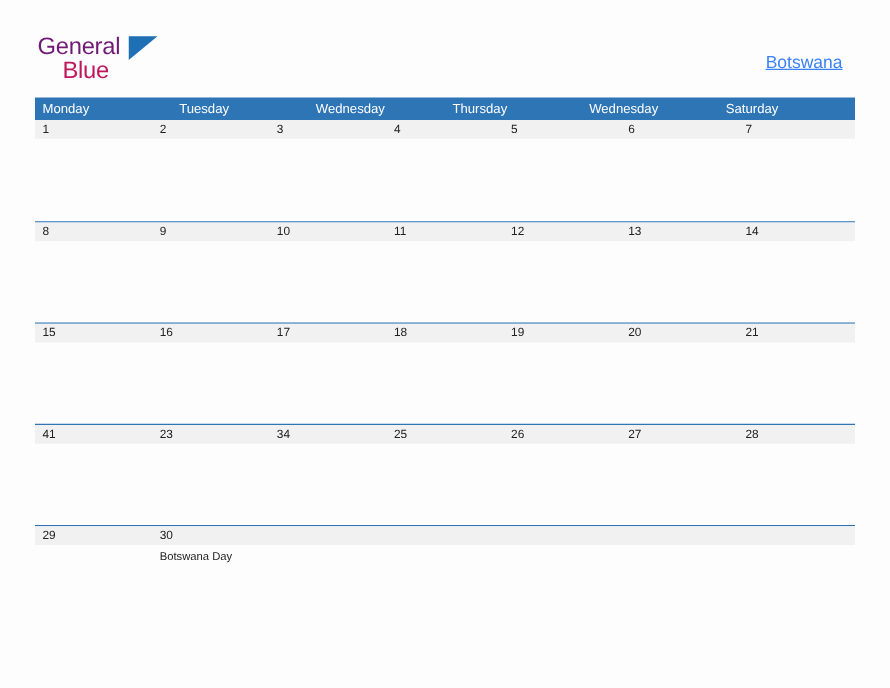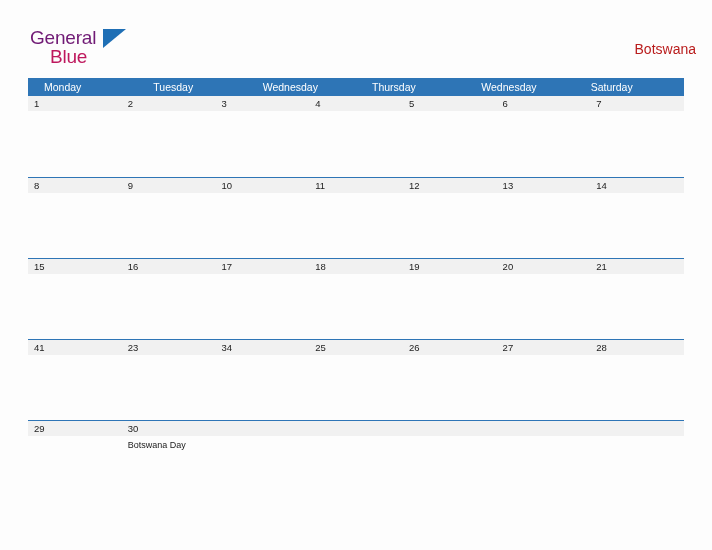--- a/index.html
+++ b/index.html
@@ -74,25 +74,26 @@
     text-align: center;
     font-size: 31px;
     font-weight: 400;
     color: #1f1f1f;
     letter-spacing: -0.3px;
     font-family: "Liberation Sans", sans-serif;
   }
 
   .country {
     position: absolute;
-    right: 16px;
+    right: 38px;
     top: 41px;
     font-size: 14px;
-    color: #b91c1c;
-    font-family: "Liberation Sans", sans-serif;
+    color: #3b82f6;
+    font-family: "Liberation Sans", sans-serif;
+    text-decoration: underline;
   }
 
   
   .calendar {
     position: absolute;
     left: 28px;
     top: 78px;
     width: 656px;
   }
 
@@ -100,21 +101,21 @@
     display: flex;
     background: #2e75b6;
     height: 18px;
   }
   .weekday {
     flex: 1 1 0;
     min-width: 0;
     color: #ffffff;
     font-size: 10.5px;
     line-height: 18px;
-    padding-left: 16px;
+    padding-left: 6px;
     box-sizing: border-box;
     white-space: nowrap;
     font-family: "Liberation Sans", sans-serif;
   }
 
   .week-row {
     position: relative;
     height: 81px;
     border-top: 1px solid #2e75b6;
     box-sizing: border-box;

